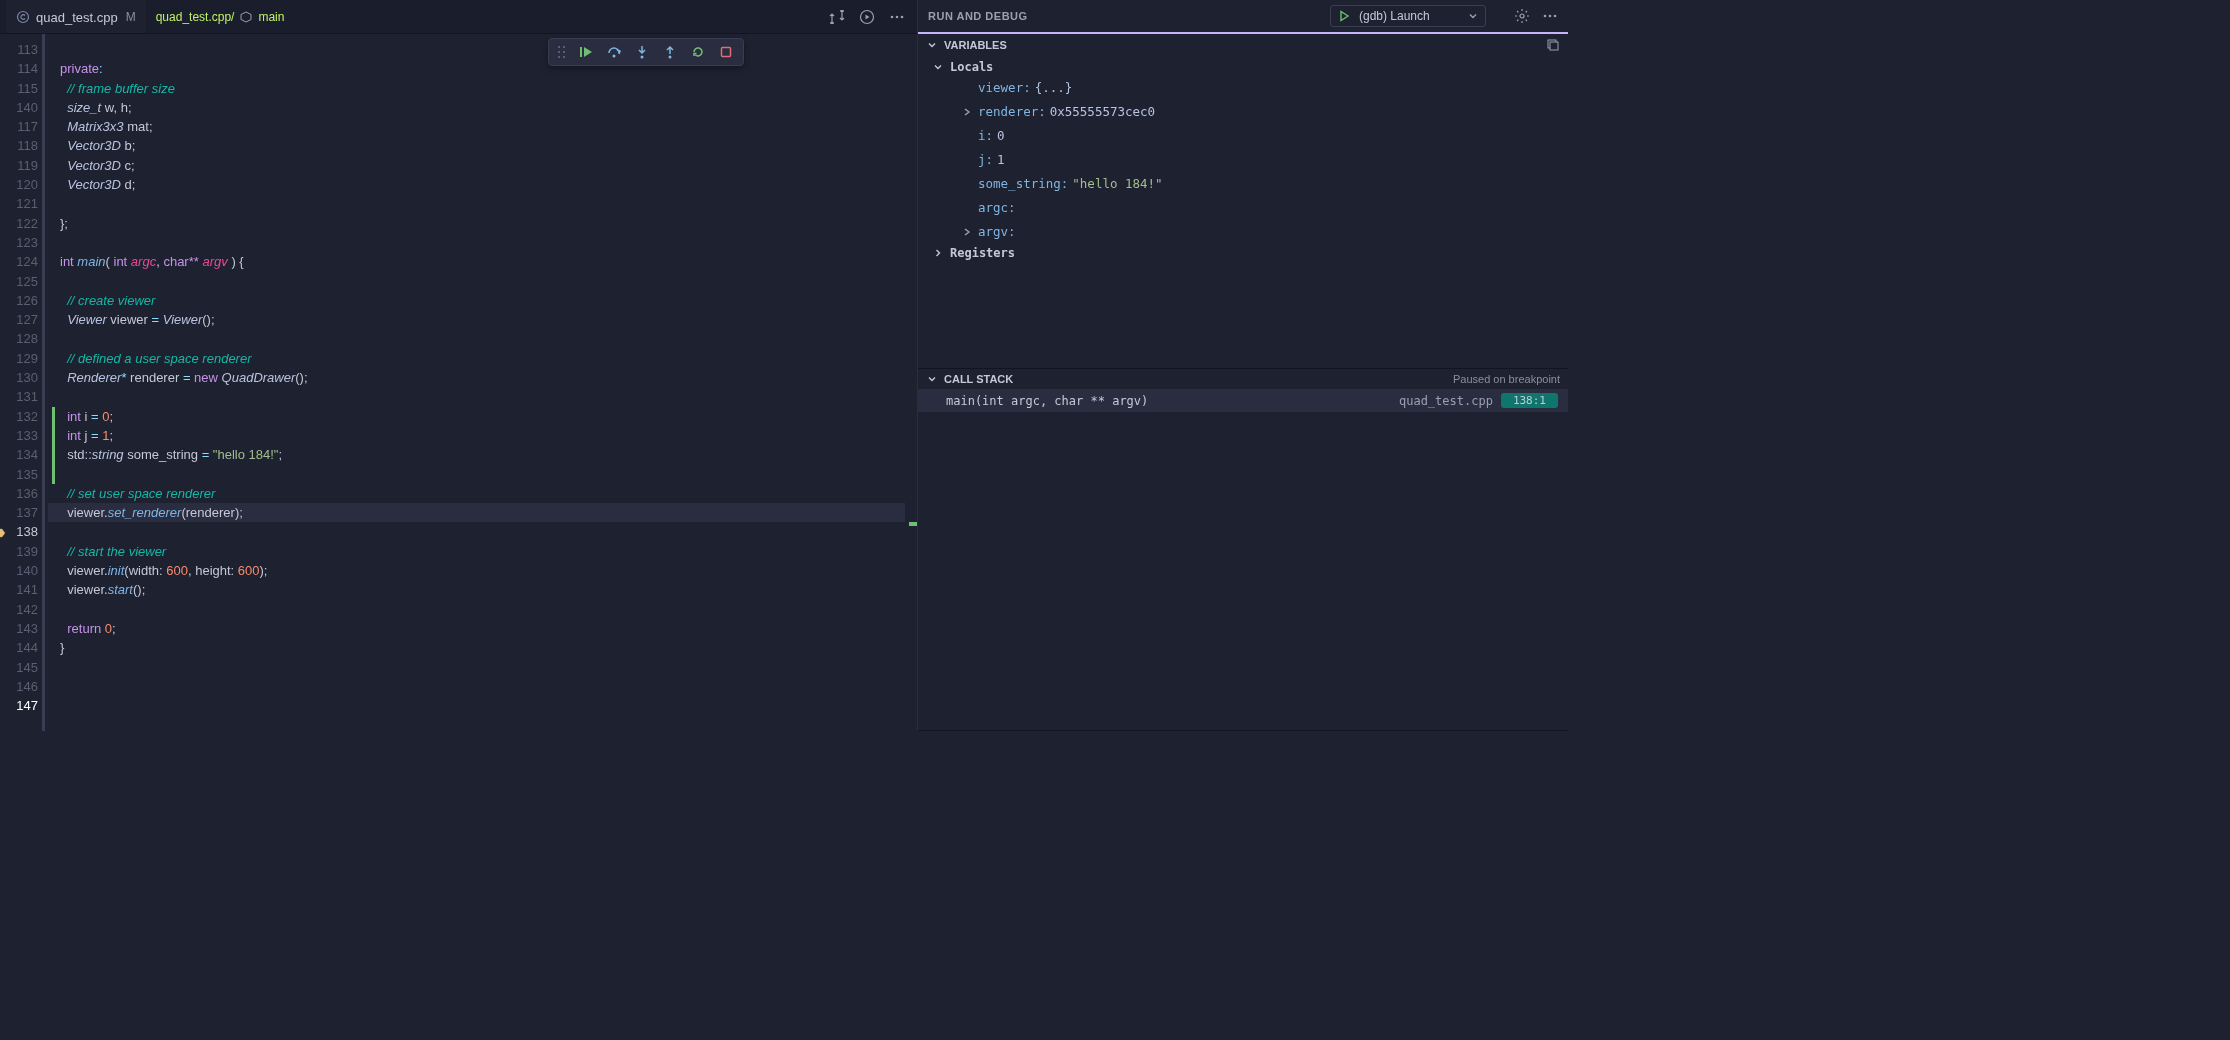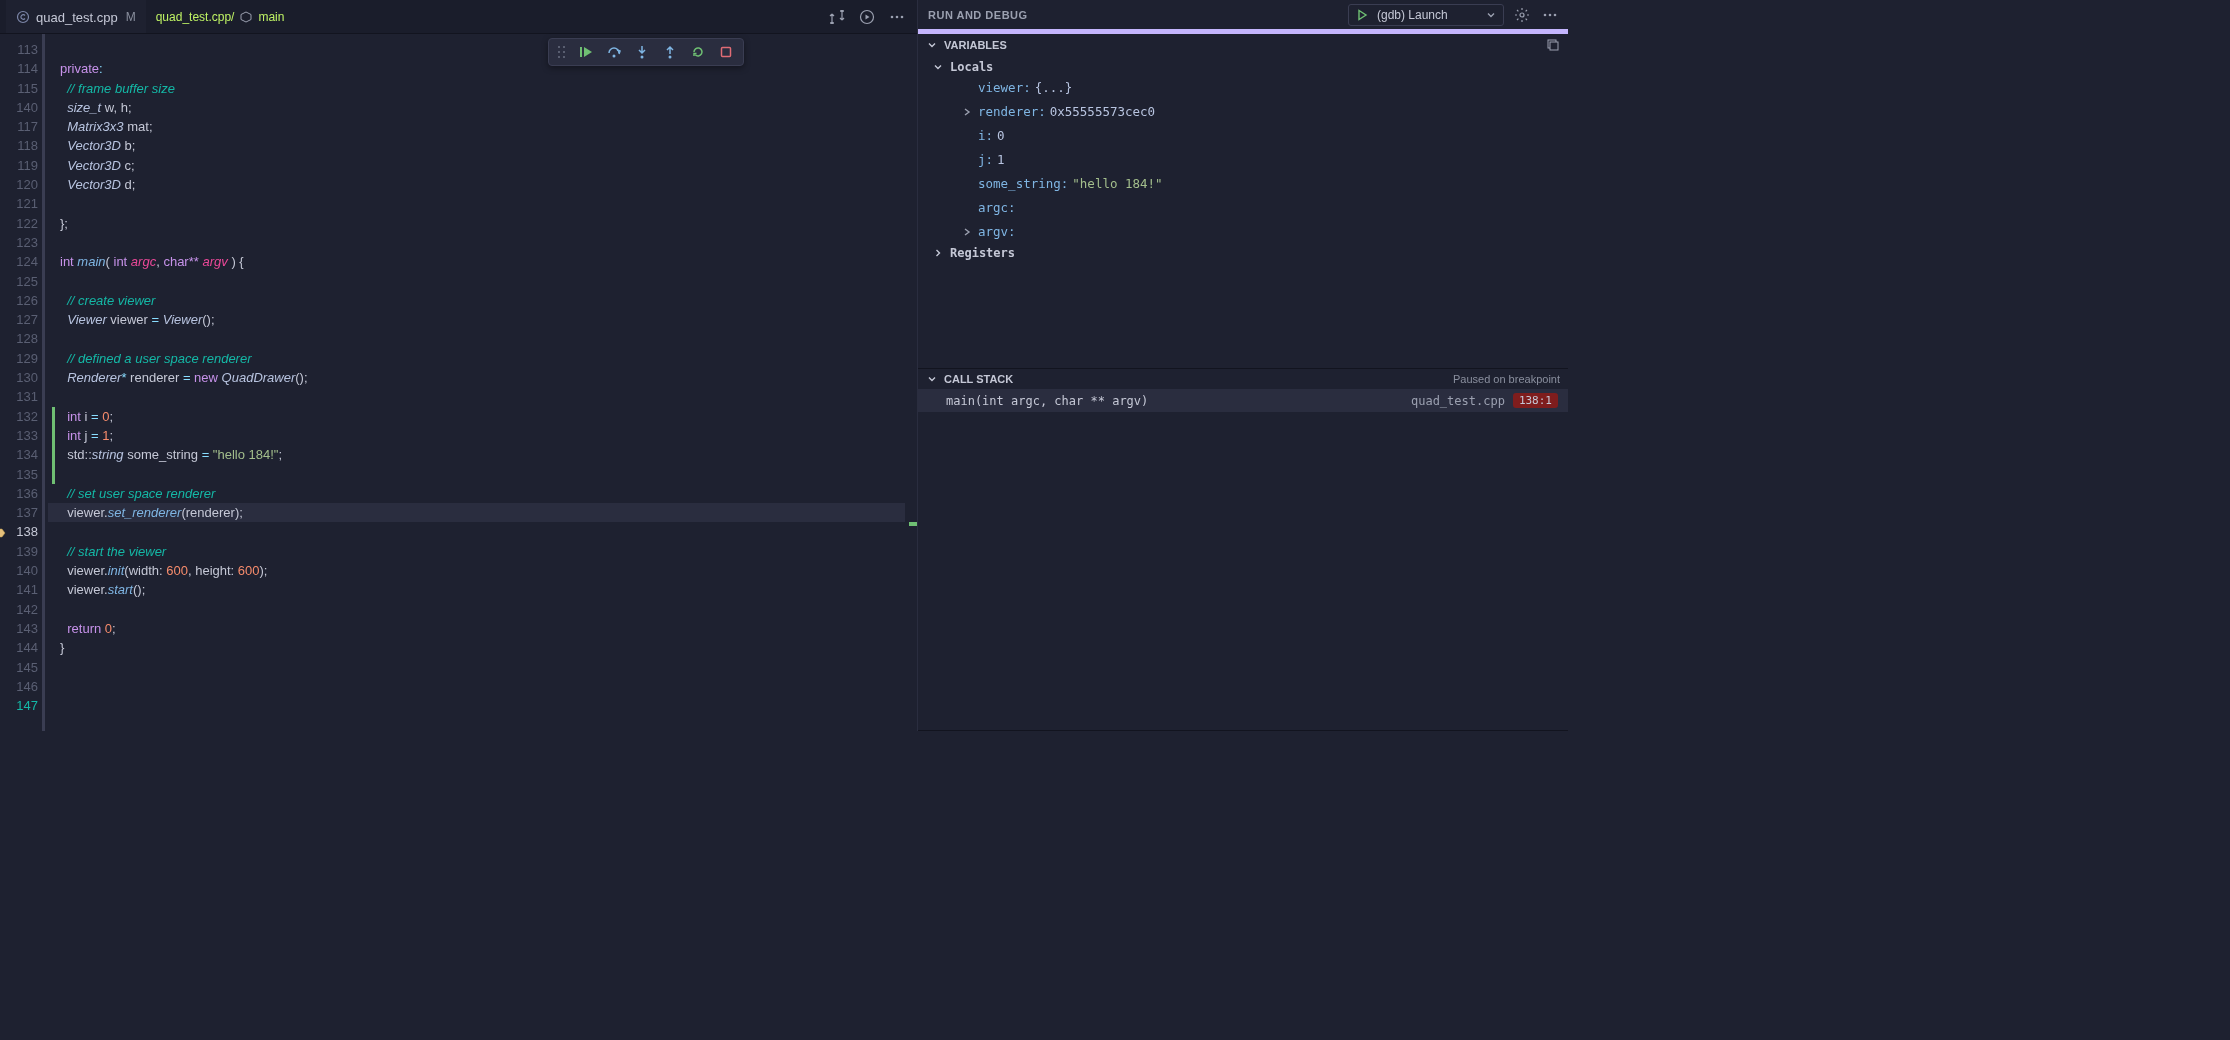--- a/index.html
+++ b/index.html
@@ -79,21 +79,21 @@
   width: 48px;
   text-align: right;
   padding-right: 10px;
   color: #5a5f73;
   user-select: none;
   padding-top: 6px;
   line-height: 19.3px;
 }
 .gutter .ln { height: 19.3px; position: relative; }
 .gutter .ln.current { color: #c5c8d6; }
-.gutter .ln.dim { color: #14b8a6; }
+.gutter .ln.dim { color: #ffffff; }
 .bp-marker {
   position: absolute;
   left: -4px;
   top: 50%;
   transform: translateY(-50%);
   width: 8px;
   height: 8px;
 }
 .code-col { flex: 1; padding: 6px 0 0 12px; line-height: 19.3px; position: relative; }
 .git-bar {
@@ -127,22 +127,22 @@
   position: relative;
 }
 .overview-ruler .mark { position: absolute; right: 0; width: 8px; height: 4px; background: #6fbf73; }
 
 
 .debug-header {
   display: flex;
   align-items: center;
   height: 34px;
   padding: 0 10px;
-  gap: 10px;
-  border-bottom: 5px solid #c4b5fd;
+  gap: 28px;
+  border-bottom: 2px solid #c4b5fd;
 }
 .debug-header .title { font-size: 11px; letter-spacing: 0.5px; color: #9ba0b0; font-weight: 600; }
 .debug-header .spacer { flex: 1; }
 .launch-select {
   display: flex;
   align-items: center;
   gap: 8px;
   border: 1px solid #3a3d52;
   border-radius: 3px;
   padding: 2px 6px;
@@ -187,21 +187,21 @@
   align-items: center;
   padding: 4px 10px 4px 28px;
   background: #2a2d3f;
   font-family: "SF Mono", Menlo, Consolas, monospace;
   font-size: 12px;
   gap: 32px;
 }
 .callstack-row .fnn { color: #c5c8d6; }
 .callstack-row .meta { margin-left: auto; display: flex; gap: 8px; align-items: center; }
 .callstack-row .file { color: #9ba0b0; }
-.callstack-row .pos { background: #7f1d1d; border-radius: 3px; padding: 1px 6px; color: #c5c8d6; font-size: 11px; }
+.callstack-row .pos { background: #0f766e; border-radius: 3px; padding: 1px 12px; color: #c5c8d6; font-size: 11px; }
 
 svg { display: block; }
 </style>
 </head>
 <body>
 
 <div class="app">
 
   <div class="editor-pane">
     <div class="tab-bar">

